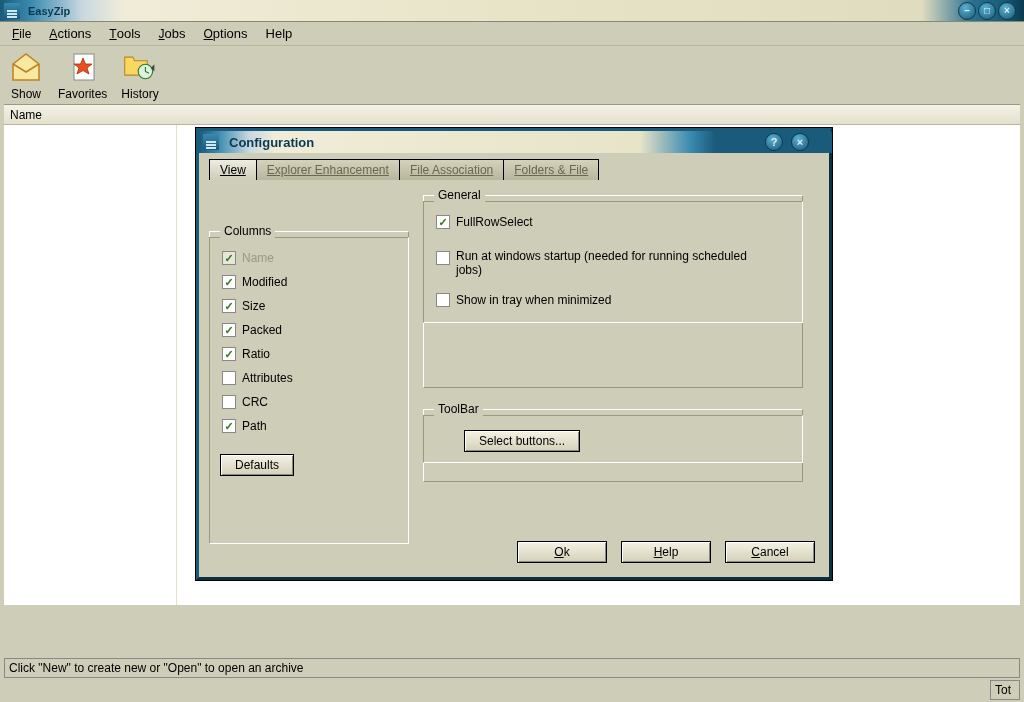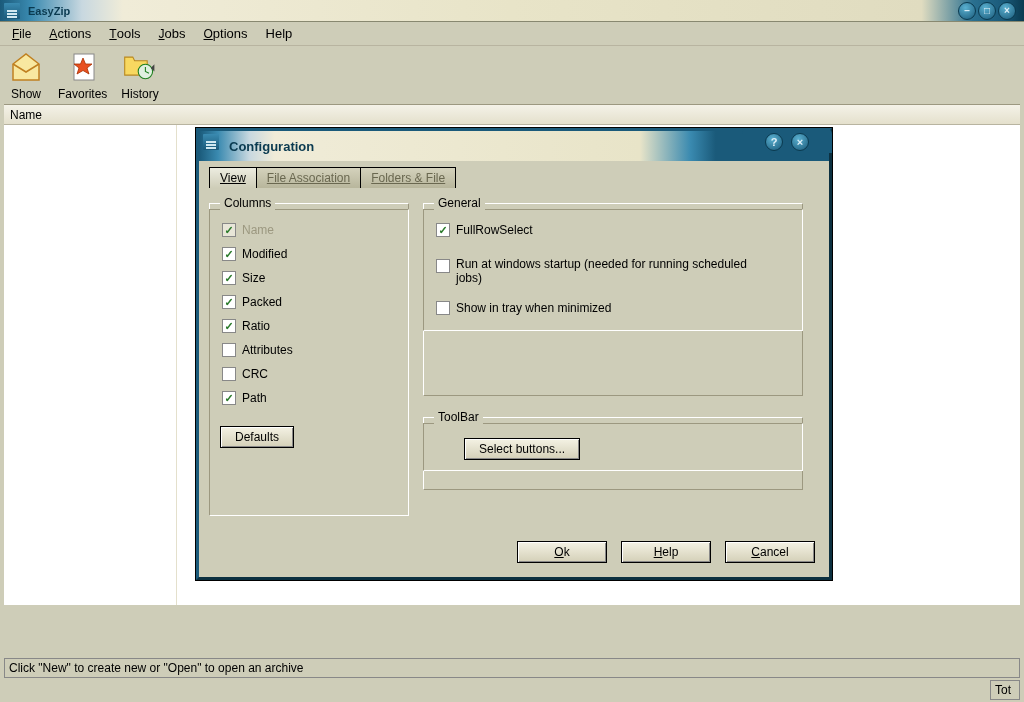--- a/index.html
+++ b/index.html
@@ -38,21 +38,21 @@
 .statusbar1 { position:absolute; bottom: 24px; left:4px; right:4px; height: 20px; border:1px solid #888; background:#cecdb8; padding: 2px 4px; font-size:12px; }
 .statusbar2 { position:absolute; bottom: 2px; right: 4px; height: 20px; width: 30px; border:1px solid #888; background:#cecdb8; padding: 2px 4px; font-size:12px; }
 
 
 .dialog {
   position: absolute; left: 196px; top: 128px; width: 636px; height: 452px;
   background: #cecdb8; border: 3px solid #1a5a7a; border-right-color:#0c3040; border-bottom-color:#0c3040;
   box-shadow: 0 0 0 1px #000;
 }
 .dialog-titlebar {
-  height: 30px;
+  height: 22px;
   background: linear-gradient(to right, #1a5a7a 0%, #3a8ab0 3%, #c8d8e0 8%, #f0ecd8 12%, #e8e4c8 70%, #3a8ab0 78%, #1a5a7a 82%);
   display:flex; align-items:center; padding: 0 6px;
   position: relative;
 }
 .dialog-title-text { font-weight:bold; font-size:13px; color:#0a3a50; margin-left: 24px;}
 .dialog-title-icon { position:absolute; left:4px; top:3px; width:16px; height:16px; background: linear-gradient(to bottom, #3a8ab0, #1a5a7a); border-radius:1px; display:flex; align-items:center; justify-content:center;}
 .dialog-title-icon::after { content:''; width:10px; height:2px; background:#d0e8f0; box-shadow:0 3px 0 #d0e8f0, 0 6px 0 #d0e8f0; }
 .dialog-tbar-tab { position:absolute; right:-3px; top:-3px; width: 90px; height:25px; background:#1a5a7a; border-top-left-radius:6px; border-top-right-radius:6px; display:flex; align-items:center; justify-content:center; gap:8px; padding-top:2px;}
 .dialog-tbtn { width:18px; height:18px; border-radius:50%; background: radial-gradient(circle at 40% 30%, #5ab0d0, #1a5a7a); border:1px solid #0a3a50; display:flex; align-items:center; justify-content:center; color:#e0f0f8; font-size:11px; font-weight:bold; cursor:pointer;}
 
@@ -62,21 +62,21 @@
 .tab:last-child { border-right:1px solid #000; }
 .tab.active { background: linear-gradient(to bottom,#ecece0,#cecdb8); color:#000; border-bottom: none; position:relative; z-index:2;}
 .tab-underline { text-decoration: underline; }
 
 .tab-panel { display:flex; gap: 14px; padding-top: 8px; }
 
 fieldset { border: 1px solid #9c9880; border-top-color:#fff; border-left-color:#fff; padding: 8px 10px 10px 10px; position: relative; }
 fieldset::before { content: ''; position:absolute; inset: -1px; border:1px solid #fff; border-top-color:#9c9880; border-left-color:#9c9880; pointer-events:none; }
 legend { padding: 0 4px; font-size:12px; color:#000; background:#cecdb8; position:relative; z-index:1;}
 
-.columns-fs { width: 200px; height: 320px; }
+.columns-fs { width: 200px; height: 320px; margin-top: 36px; }
 .general-fs { width: 380px; height: 200px; }
 .toolbar-fs { width: 380px; height: 80px; margin-top: 14px; }
 
 .chk-row { display:flex; align-items:center; gap: 6px; padding: 5px 2px; }
 .chk { width:14px; height:14px; border:1px solid #888; background:#fff; display:flex; align-items:center; justify-content:center; cursor:pointer;}
 .chk.disabled { background:#e8e6d8; }
 .chk.checked::after { content:'✓'; font-size:11px; color:#2a7a2a; font-weight:bold; line-height:1;}
 .chk-label { font-size:12px; color:#000000; }
 .chk-label.disabled { color:#9c9880; }
 
@@ -155,20 +155,21 @@
     <span class="dialog-title-icon"></span>
     <span class="dialog-title-text">Configuration</span>
     <div class="dialog-tbar-tab">
       <div class="dialog-tbtn">?</div>
       <div class="dialog-tbtn">×</div>
     </div>
   </div>
   <div class="dialog-body">
     <div class="tabrow">
       <div class="tab active"><span class="tab-underline">V</span>iew</div>
+      <div class="tab">Explorer Enhancement</div>
       <div class="tab">File Association</div>
       <div class="tab">Folders &amp; File</div>
     </div>
 
     <div class="tab-panel">
 
       <fieldset class="columns-fs">
         <legend>Columns</legend>
         <div class="chk-row">
             <div class="chk checked disabled"></div>

